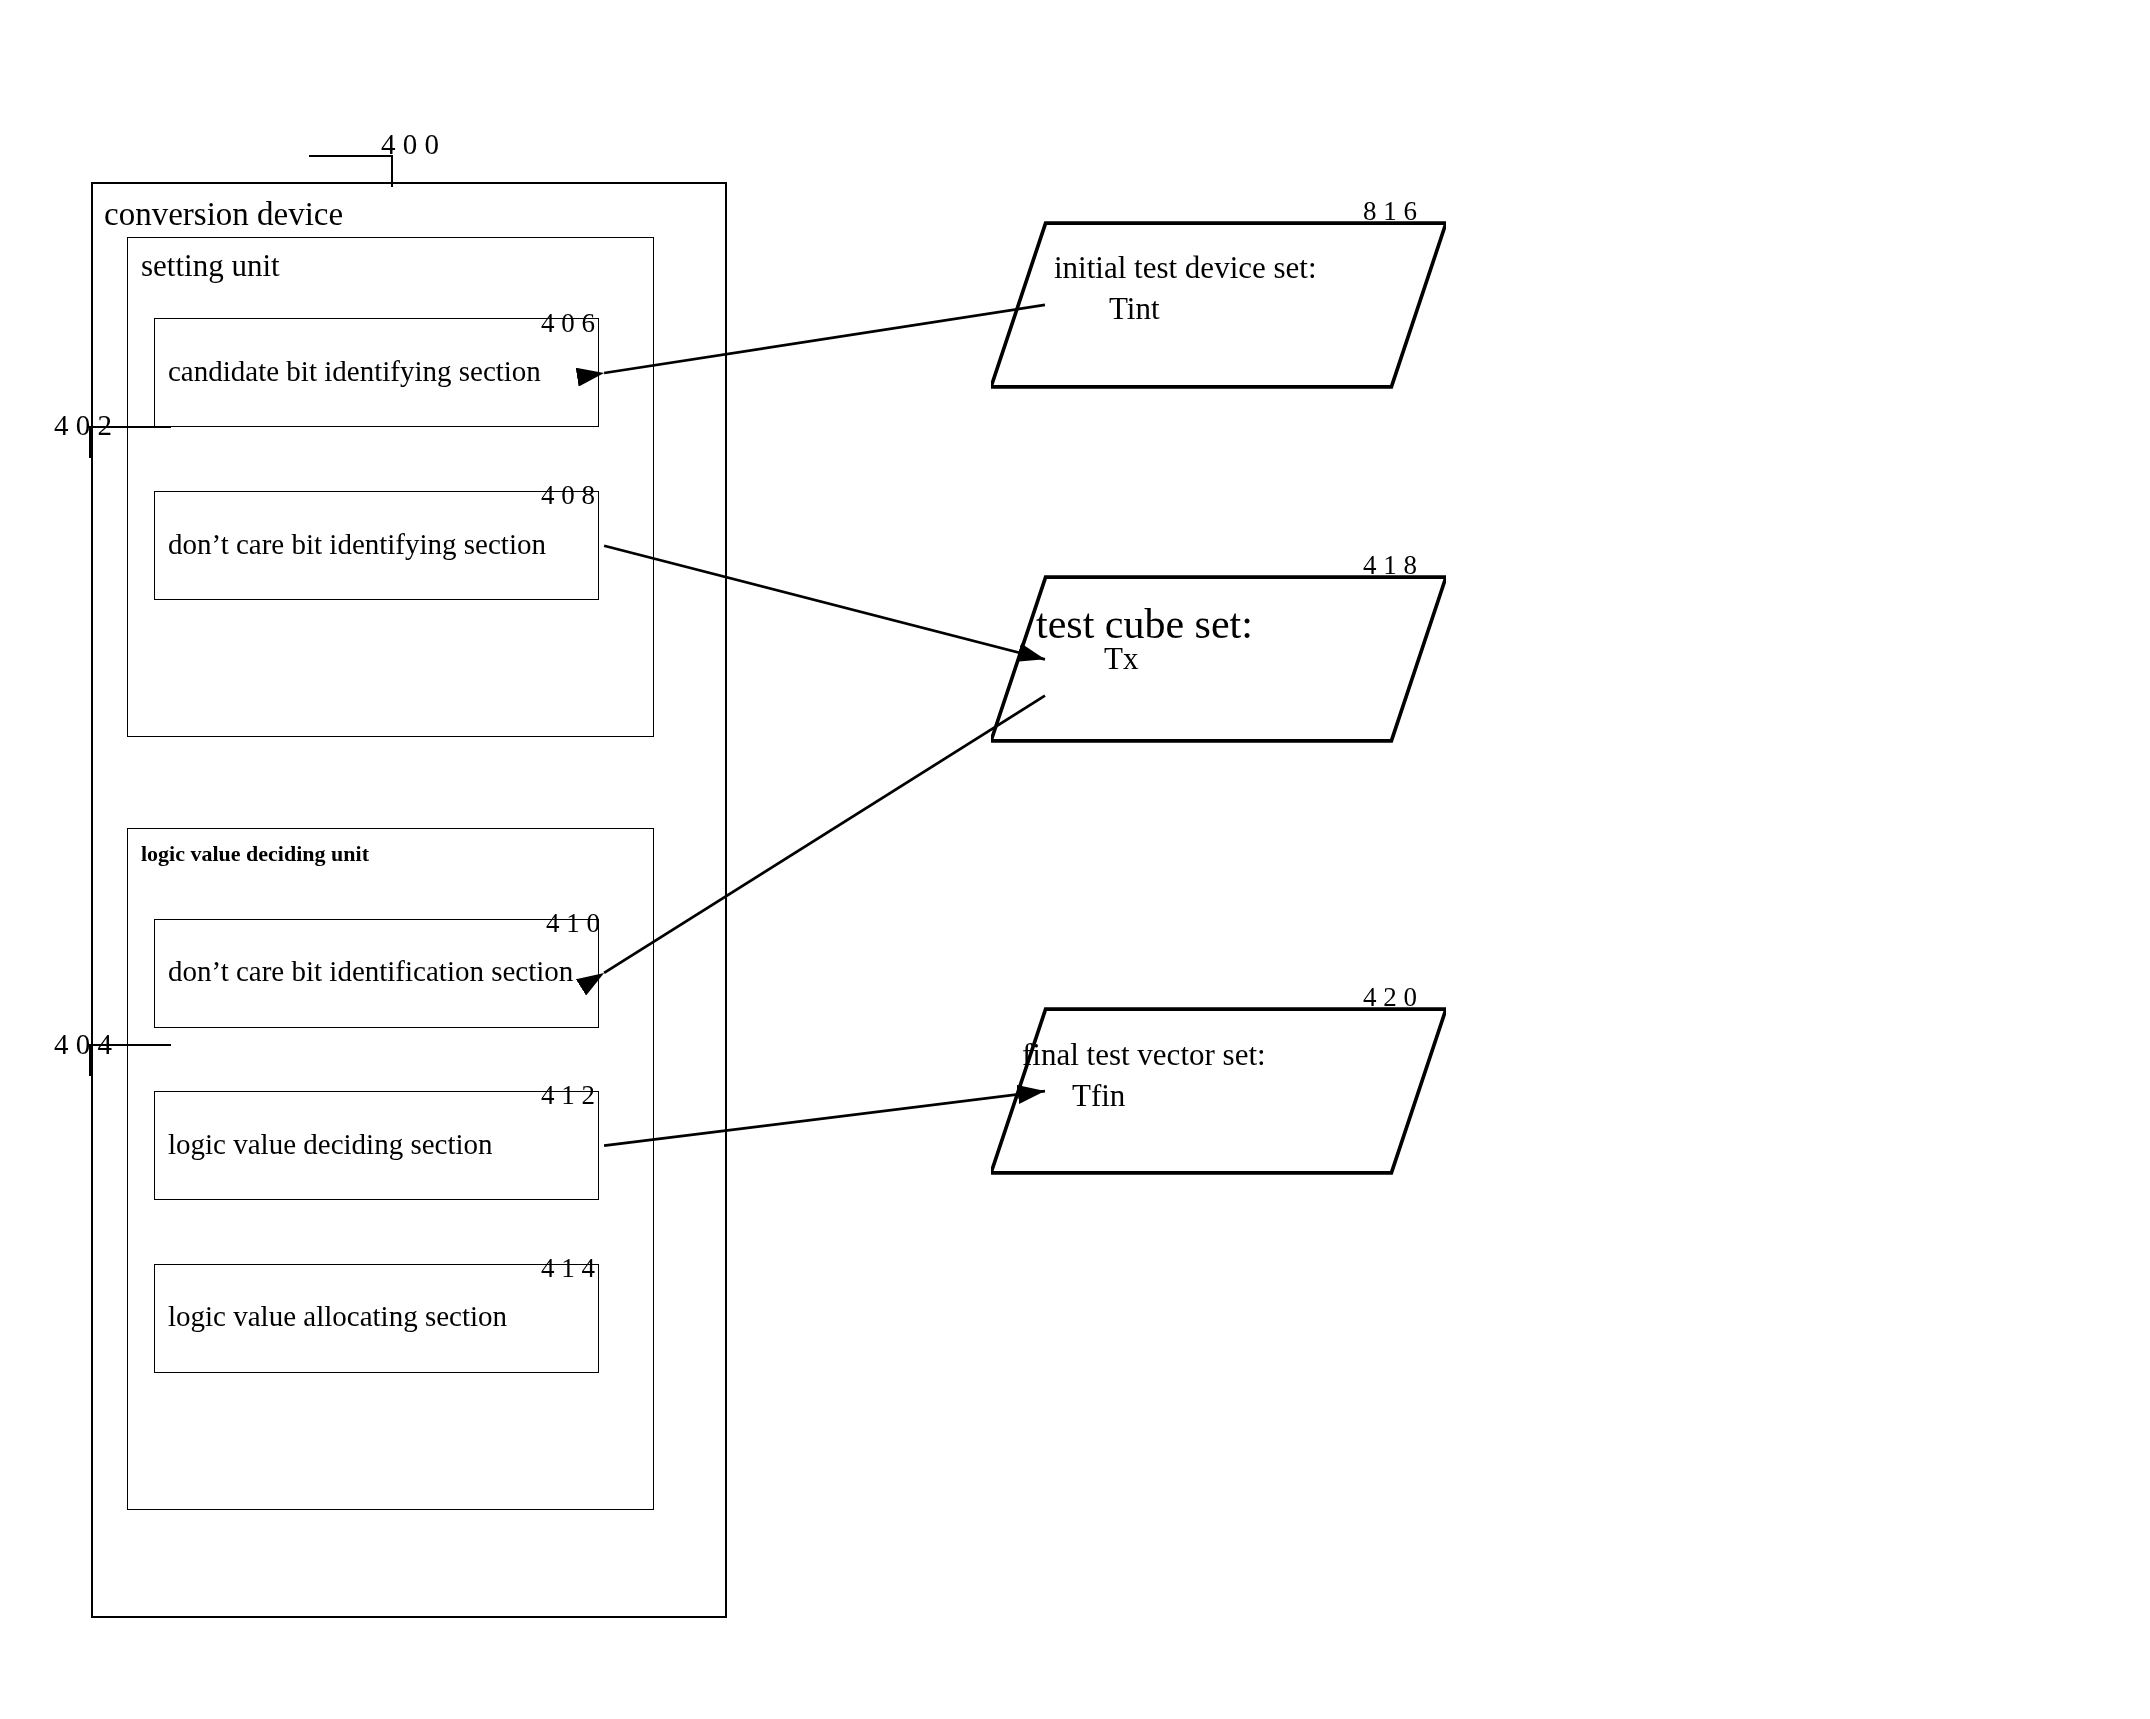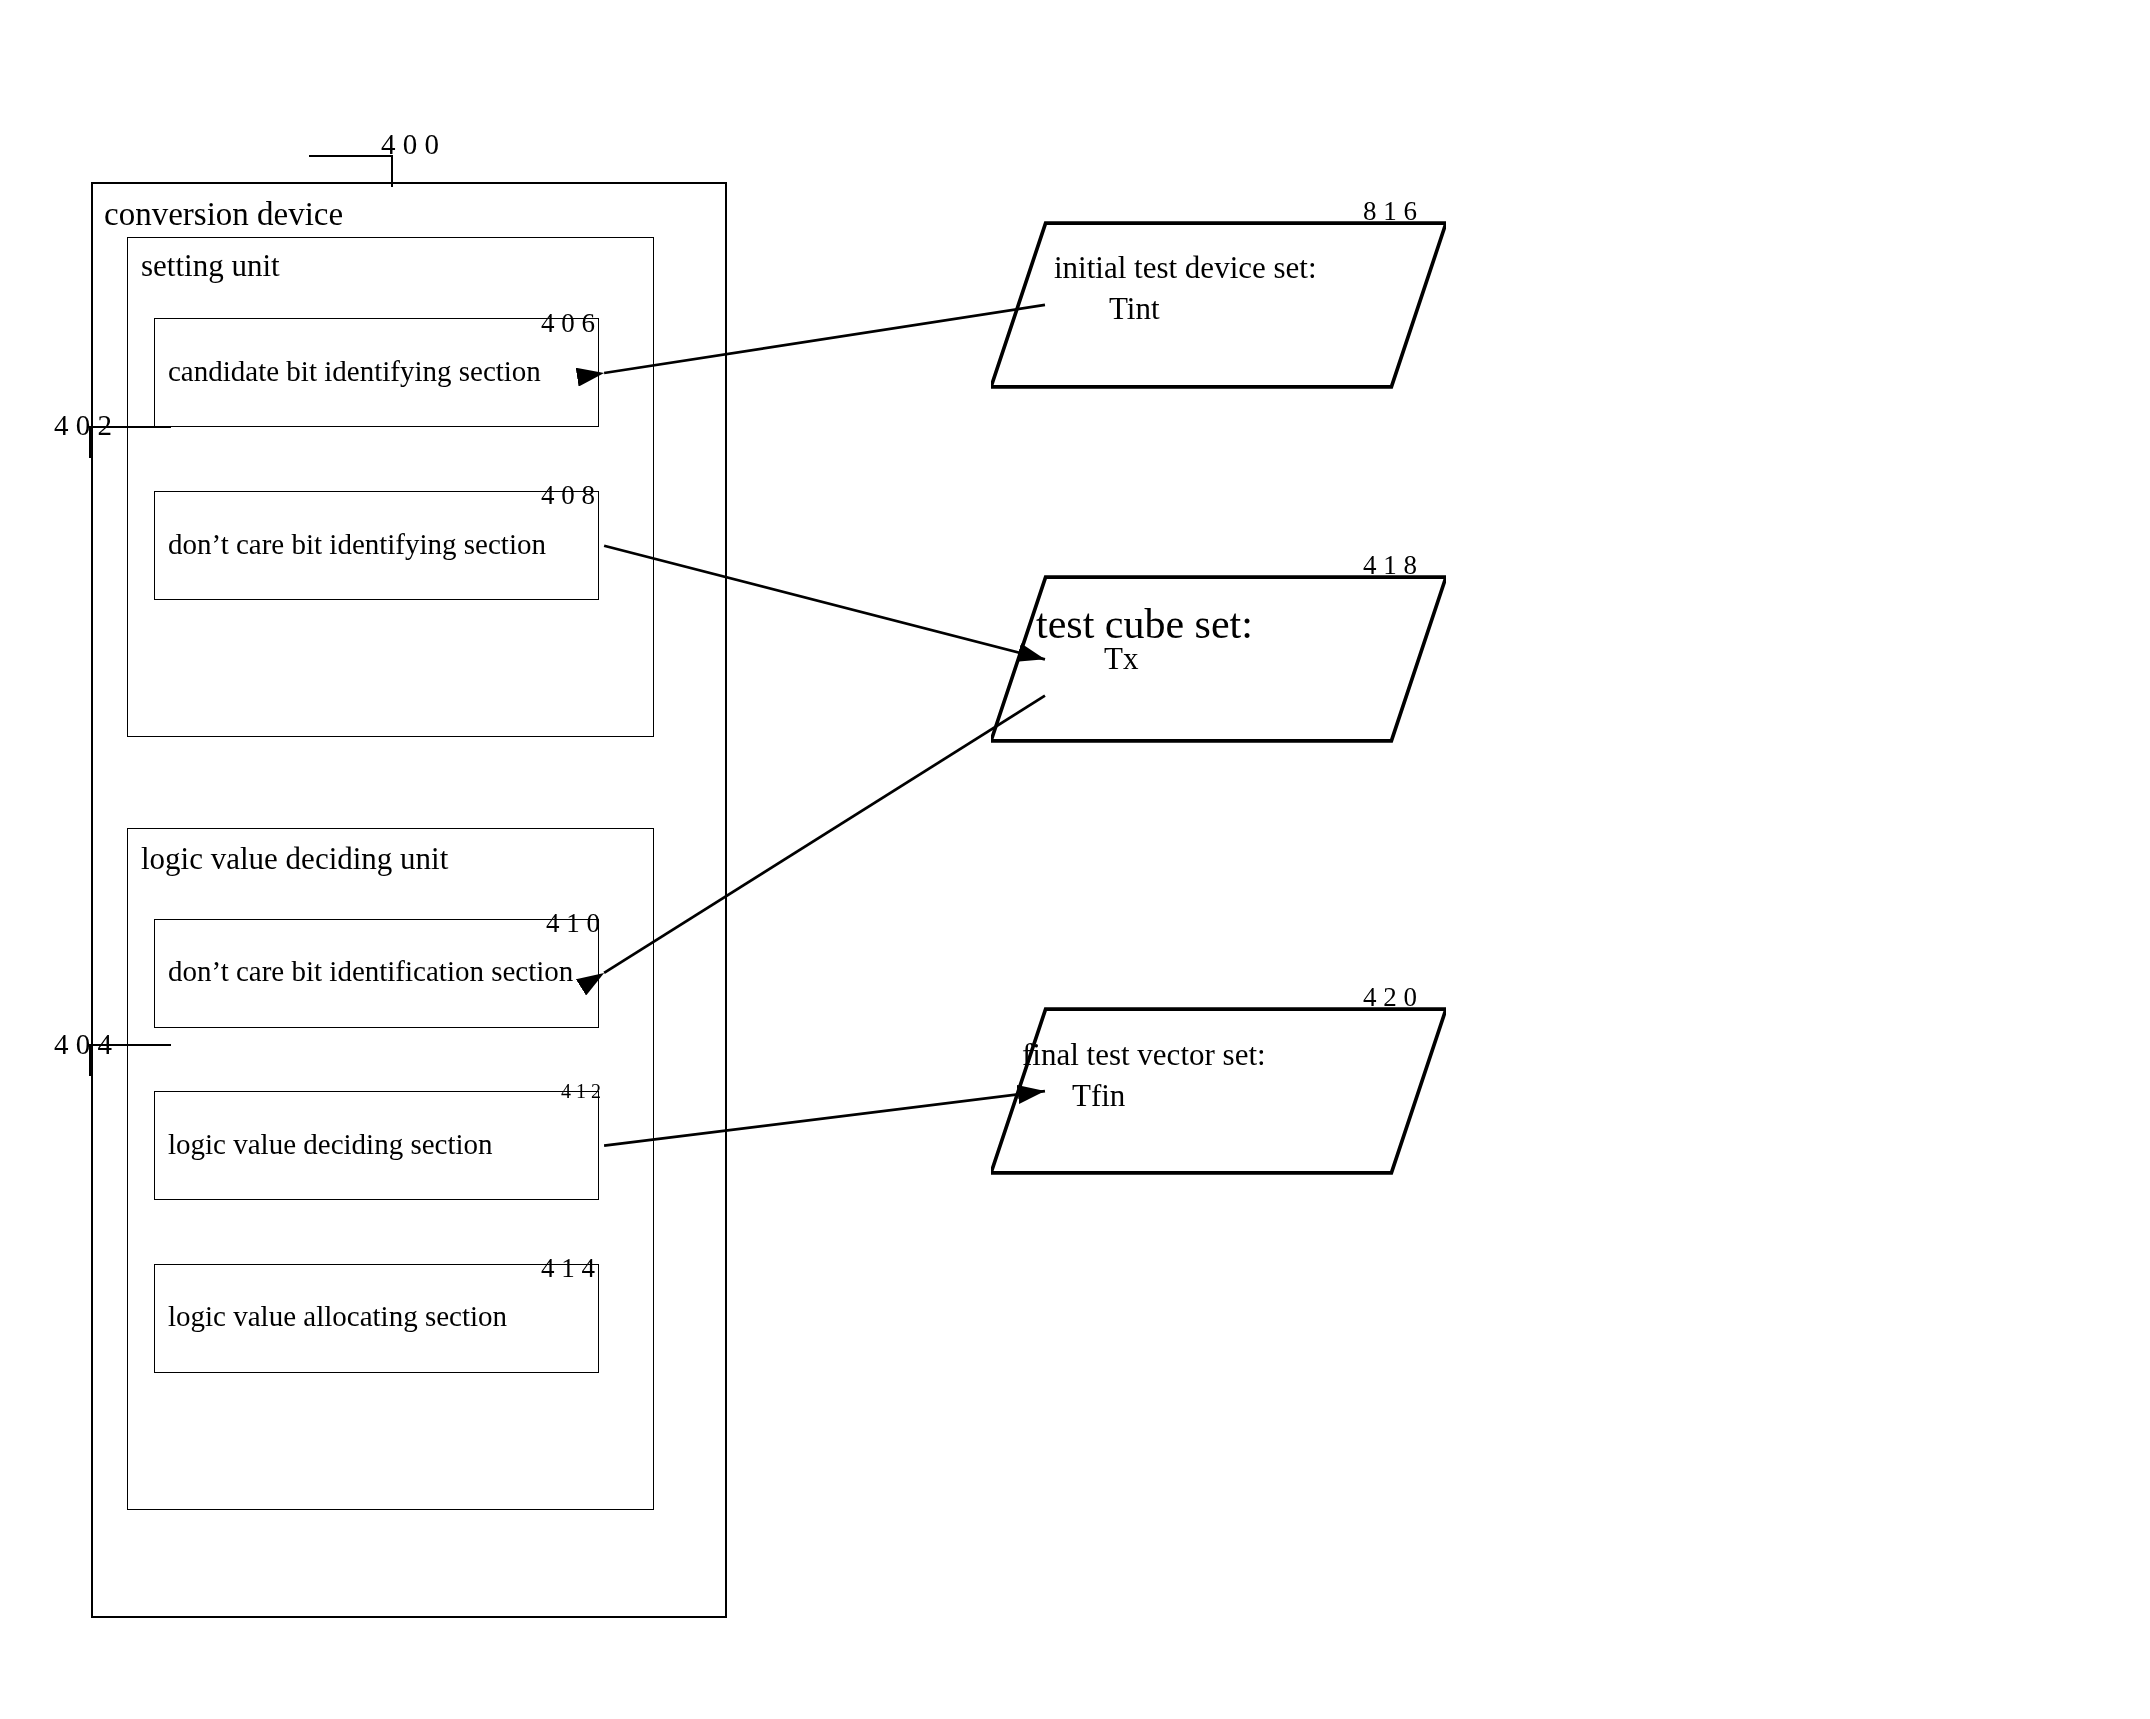--- a/index.html
+++ b/index.html
@@ -167,21 +167,22 @@
       left: 91px;
       width: 527px;
       height: 682px;
       border: 1.8px solid #000;
     }
 
     .logic-value-unit-label {
       position: absolute;
       top: 768px;
       left: 105px;
-      font-size: 31px;
+      font-size: 22px;
+      font-weight: bold;
     }
 
     
     .dont-care-logic-box {
       position: absolute;
       top: 846px;
       left: 118px;
       width: 445px;
       height: 109px;
       border: 1.8px solid #000;
@@ -225,21 +226,21 @@
       position: absolute;
       top: 1227px;
       left: 132px;
       font-size: 29px;
     }
 
     
     .num-406 { position: absolute; top: 235px; left: 505px; font-size: 27px; }
     .num-408 { position: absolute; top: 407px; left: 505px; font-size: 27px; }
     .num-410 { position: absolute; top: 835px; left: 510px; font-size: 27px; text-align: right; }
-    .num-412 { position: absolute; top: 1007px; left: 505px; font-size: 20px; margin-left: 20px; }
+    .num-412 { position: absolute; top: 1007px; left: 505px; font-size: 27px; }
     .num-414 { position: absolute; top: 1180px; left: 505px; font-size: 27px; }
 
     
     
     .para-416 {
       position: absolute;
       top: 141px;
       left: 955px;
       width: 455px;
       height: 182px;

